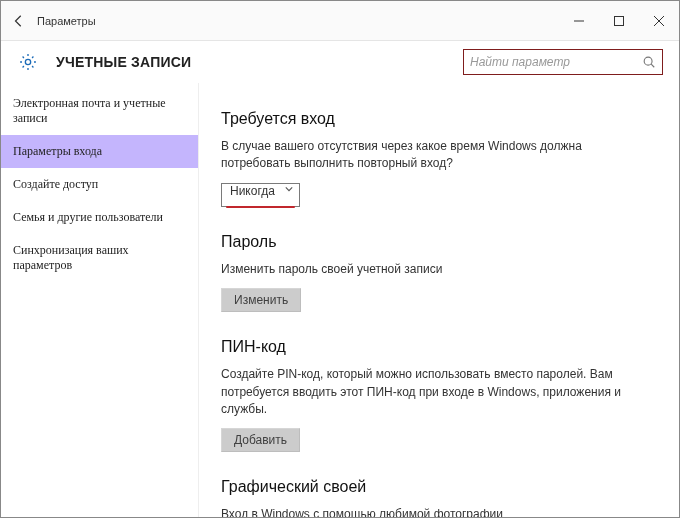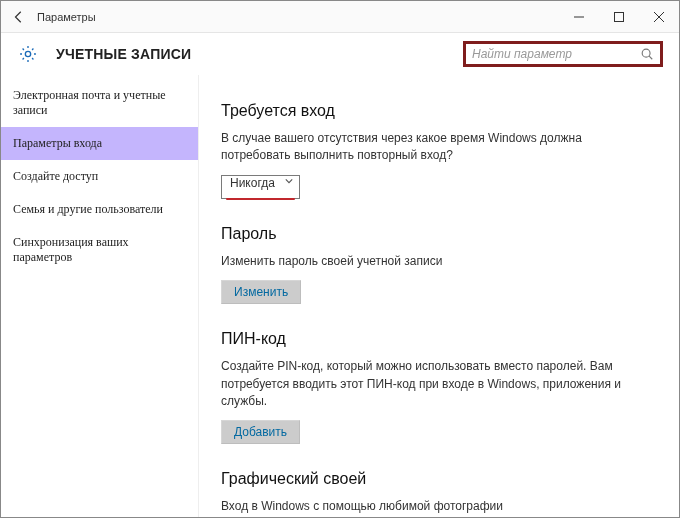--- a/index.html
+++ b/index.html
@@ -8,21 +8,21 @@
       font-size: 12px;
       color: #111;
       background: #fff;
       width: 680px;
       height: 518px;
       overflow: hidden;
       border: 1px solid #888;
     }
     
     .title-bar {
-      height: 32px;
+      height: 40px;
       display: flex;
       align-items: center;
       border-bottom: 1px solid #e5e5e5;
       background: #fafafa;
     }
     .title-bar .back {
       width: 36px;
       height: 28px;
       display: flex;
       align-items: center;
@@ -65,21 +65,21 @@
     .section-title {
       font-size: 14px;
       font-weight: 600;
       color: #222;
       letter-spacing: 0.2px;
     }
     .header-row .spacer { flex: 1; }
     .search {
       width: 200px;
       height: 26px;
-      border: 3px solid #7f1d1d;
+      border: 1px solid #7f1d1d;
       display: flex;
       align-items: center;
       padding: 0 6px;
       color: #666;
       font-size: 12px;
       background: #fff;
     }
     .search input {
       border: none; outline: none;
       flex: 1;
@@ -159,21 +159,21 @@
     }
     .section-block { margin-bottom: 26px; }
     .btn {
       display: inline-block;
       background: #ccc;
       border: 1px solid #bdbdbd;
       border-top-color: #d6d6d6;
       border-left-color: #d6d6d6;
       padding: 4px 12px;
       font-size: 12px;
-      color: #0369a1;
+      color: #404040;
       cursor: pointer;
     }
   </style>
 </head>
 <body>
 
 <div class="title-bar">
   <div class="back">
     <svg width="14" height="14" viewBox="0 0 16 16" fill="none" stroke="currentColor" stroke-width="1.4">
       <path d="M10 2 L4 8 L10 14"></path>

